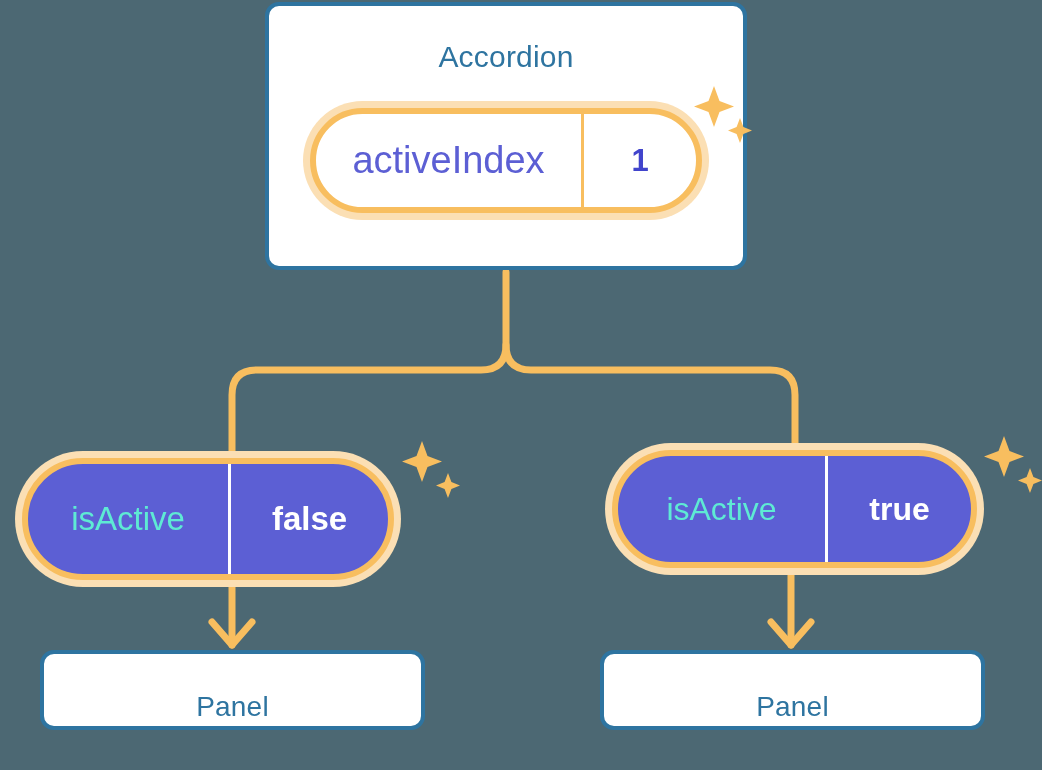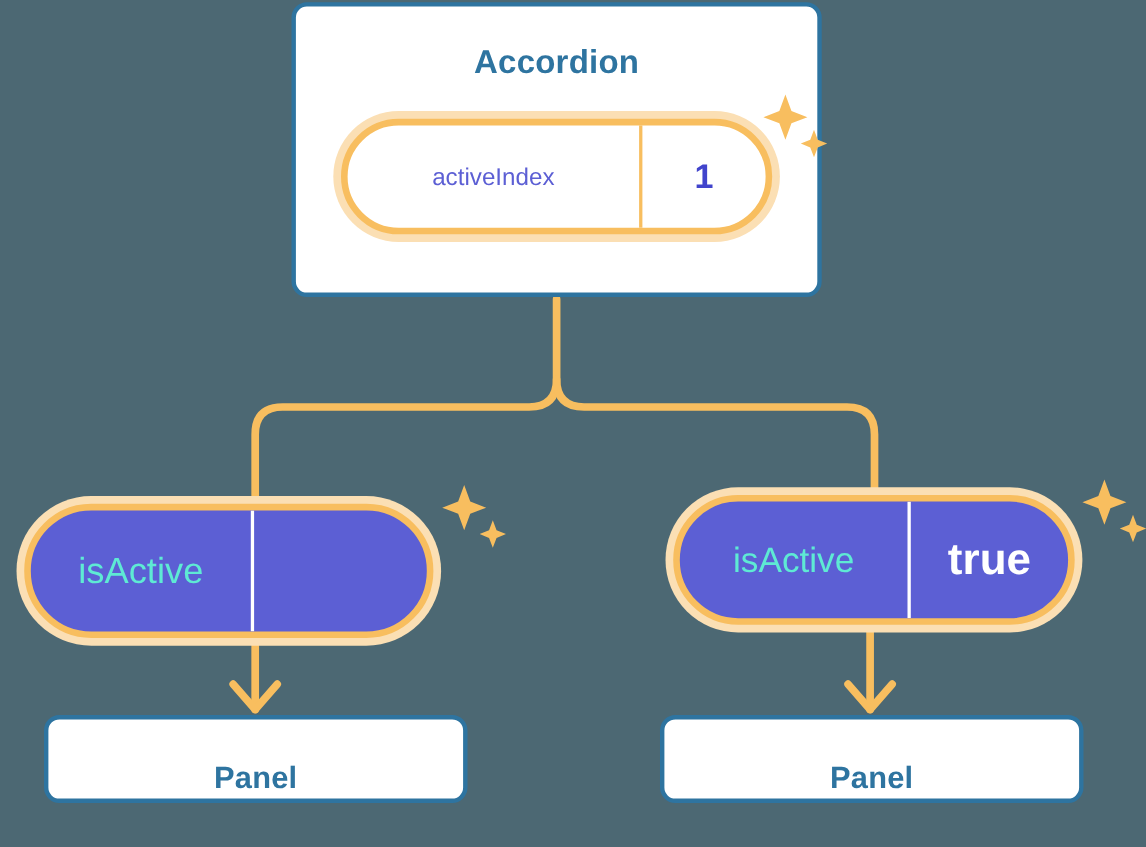--- a/index.html
+++ b/index.html
@@ -32,21 +32,21 @@
   .card {
     position: absolute;
     background: #FFFFFF;
     border: 4px solid #2E74A0;
     border-radius: 14px;
     box-sizing: border-box;
   }
   .card-title {
     color: #2E74A0;
     font-size: 30px;
-    font-weight: 700;
+    font-weight: 400;
     text-align: center;
     letter-spacing: .2px;
     white-space: nowrap;
   }
 
   #accordion-card {
     left: 265px;
     top: 2px;
     width: 482px;
     height: 268px;
@@ -91,21 +91,21 @@
   #pill-activeindex {
     left: 310px;
     top: 108px;
     width: 392px;
     height: 105px;
   }
   #pill-activeindex .pill-key {
     flex: 0 0 268px;
     border-right: 3px solid #F8BE5F;
     color: #5C5FD4;
-    font-size: 22px;
+    font-size: 38px;
   }
   #pill-activeindex .pill-val {
     flex: 1 1 auto;
     color: #4144CC;
     font-size: 31px;
   }
 
   
   .pill-purple {
     background: #5C5FD4;
@@ -138,21 +138,21 @@
     top: 450px;
     width: 365px;
     height: 118px;
   }
   #pill-isactive-true .pill-key {
     flex: 0 0 210px;
     font-size: 32px;
   }
   #pill-isactive-true .pill-val {
     flex: 1 1 auto;
-    font-size: 40px;
+    font-size: 32px;
   }
 
   
   .sparkles {
     position: absolute;
     pointer-events: none;
   }
   #sparkles-accordion { left: 690px; top: 82px;  }
   #sparkles-false     { left: 398px; top: 437px; }
   #sparkles-true      { left: 980px; top: 432px; }
@@ -194,20 +194,21 @@
     <div class="pill-val">1</div>
   </div>
 
   <svg class="sparkles" id="sparkles-accordion" width="70" height="80" viewBox="0 0 70 80">
     <path fill="#F8BE5F" d="M24 4 L29.5 19 L44 24.5 L29.5 30 L24 45 L18.5 30 L4 24.5 L18.5 19 Z"></path>
     <path fill="#F8BE5F" d="M50 36 L53.4 45 L62 48.5 L53.4 52 L50 61 L46.6 52 L38 48.5 L46.6 45 Z"></path>
   </svg>
 
   <div class="pill pill-purple" id="pill-isactive-false">
     <div class="pill-key">isActive</div>
+    <div class="pill-val">false</div>
   </div>
 
   <svg class="sparkles" id="sparkles-false" width="70" height="80" viewBox="0 0 70 80">
     <path fill="#F8BE5F" d="M24 4 L29.5 19 L44 24.5 L29.5 30 L24 45 L18.5 30 L4 24.5 L18.5 19 Z"></path>
     <path fill="#F8BE5F" d="M50 36 L53.4 45 L62 48.5 L53.4 52 L50 61 L46.6 52 L38 48.5 L46.6 45 Z"></path>
   </svg>
 
   <div class="card panel-card" id="panel-card-left">
     <div class="card-title">Panel</div>
   </div>

